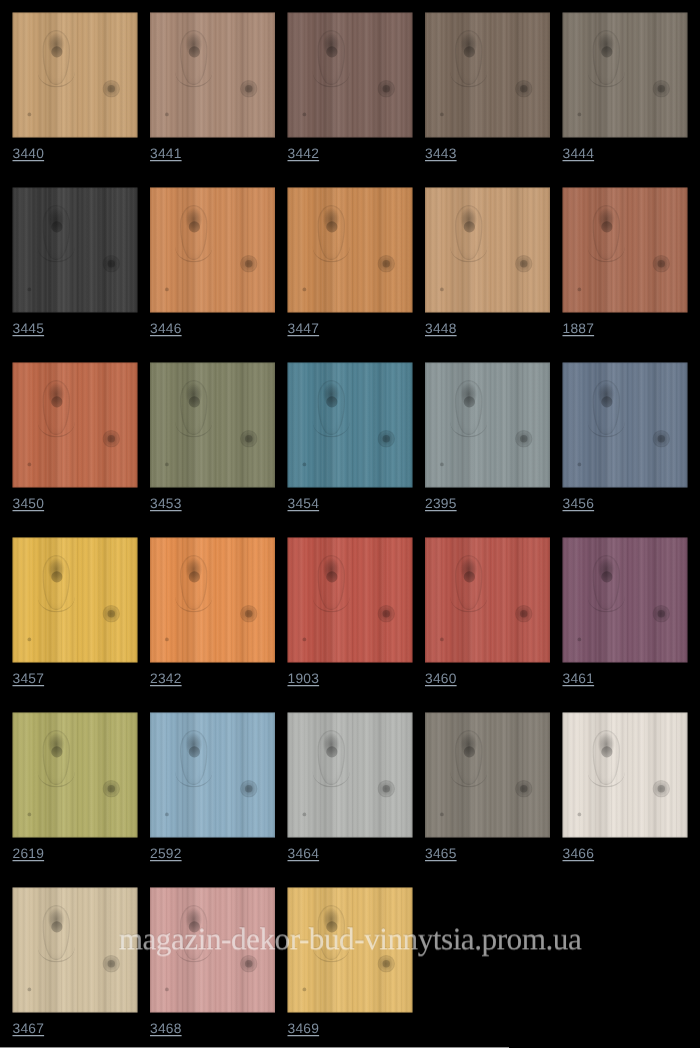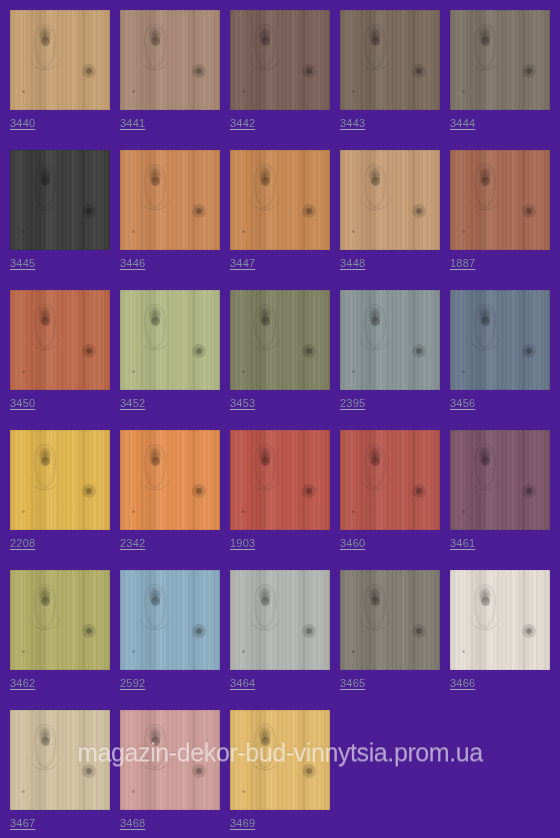--- a/index.html
+++ b/index.html
@@ -6,21 +6,21 @@
   html, body {
     margin: 0;
     padding: 0;
     background: #ffffff;
     font-family: "Liberation Sans", sans-serif;
   }
   #page {
     position: relative;
     width: 560px;
     height: 838px;
-    background: #4c1d95;
+    background: #000000;
     overflow: hidden;
   }
   #grid {
     position: absolute;
     left: 10px;
     top: 10px;
     width: 540px;
     display: grid;
     grid-template-columns: repeat(5, 100px);
     column-gap: 10px;
@@ -177,20 +177,21 @@
     font-size: 25px;
     line-height: 34px;
     letter-spacing: -0.4px;
     color: rgba(255,255,255,0.46);
     text-shadow:
       0 1px 0 rgba(255,255,255,0.26),
       0 -1px 0 rgba(0,0,0,0.07);
     white-space: nowrap;
     pointer-events: none;
     user-select: none;
+    font-family: Liberation Serif, serif;
   }
 </style>
 </head>
 <body>
 
 <div id="page">
 
   <div id="grid">
       <div class="cell">
         <div class="swatch" style="background-color: rgb(201, 162, 115);">
@@ -318,44 +319,44 @@
           <div class="grain-stripes"></div>
           <div class="knot-a"></div>
           <div class="knot-a-v"></div>
           <div class="knot-b"></div>
           <div class="speck"></div>
           <div class="swatch-edge"></div>
         </div>
         <a class="label">3450</a>
       </div>
       <div class="cell">
-        <div class="swatch" style="background-color: rgb(180, 188, 134);">
-          <div class="grain-bands"></div>
-          <div class="grain-stripes"></div>
-          <div class="knot-a"></div>
-          <div class="knot-a-v"></div>
-          <div class="knot-b"></div>
-          <div class="speck"></div>
-          <div class="swatch-edge"></div>
-        </div>
-        <a class="label">3452</a>
-      </div>
-      <div class="cell">
         <div class="swatch" style="background-color: rgb(127, 129, 99);">
           <div class="grain-bands"></div>
           <div class="grain-stripes"></div>
           <div class="knot-a"></div>
           <div class="knot-a-v"></div>
           <div class="knot-b"></div>
           <div class="speck"></div>
           <div class="swatch-edge"></div>
         </div>
         <a class="label">3453</a>
       </div>
       <div class="cell">
+        <div class="swatch" style="background-color: rgb(79, 130, 148);">
+          <div class="grain-bands"></div>
+          <div class="grain-stripes"></div>
+          <div class="knot-a"></div>
+          <div class="knot-a-v"></div>
+          <div class="knot-b"></div>
+          <div class="speck"></div>
+          <div class="swatch-edge"></div>
+        </div>
+        <a class="label">3454</a>
+      </div>
+      <div class="cell">
         <div class="swatch" style="background-color: rgb(138, 150, 152);">
           <div class="grain-bands"></div>
           <div class="grain-stripes"></div>
           <div class="knot-a"></div>
           <div class="knot-a-v"></div>
           <div class="knot-b"></div>
           <div class="speck"></div>
           <div class="swatch-edge"></div>
         </div>
         <a class="label">2395</a>
@@ -375,21 +376,21 @@
       <div class="cell">
         <div class="swatch" style="background-color: rgb(230, 185, 78);">
           <div class="grain-bands"></div>
           <div class="grain-stripes"></div>
           <div class="knot-a"></div>
           <div class="knot-a-v"></div>
           <div class="knot-b"></div>
           <div class="speck"></div>
           <div class="swatch-edge"></div>
         </div>
-        <a class="label">2208</a>
+        <a class="label">3457</a>
       </div>
       <div class="cell">
         <div class="swatch" style="background-color: rgb(232, 144, 79);">
           <div class="grain-bands"></div>
           <div class="grain-stripes"></div>
           <div class="knot-a"></div>
           <div class="knot-a-v"></div>
           <div class="knot-b"></div>
           <div class="speck"></div>
           <div class="swatch-edge"></div>
@@ -435,21 +436,21 @@
       <div class="cell">
         <div class="swatch" style="background-color: rgb(180, 176, 104);">
           <div class="grain-bands"></div>
           <div class="grain-stripes"></div>
           <div class="knot-a"></div>
           <div class="knot-a-v"></div>
           <div class="knot-b"></div>
           <div class="speck"></div>
           <div class="swatch-edge"></div>
         </div>
-        <a class="label">3462</a>
+        <a class="label">2619</a>
       </div>
       <div class="cell">
         <div class="swatch" style="background-color: rgb(141, 176, 198);">
           <div class="grain-bands"></div>
           <div class="grain-stripes"></div>
           <div class="knot-a"></div>
           <div class="knot-a-v"></div>
           <div class="knot-b"></div>
           <div class="speck"></div>
           <div class="swatch-edge"></div>

